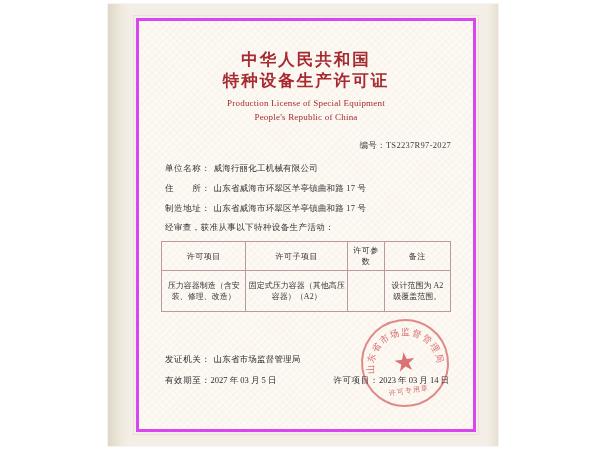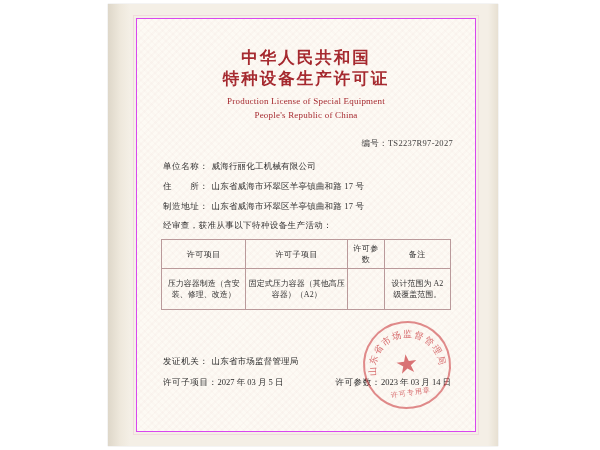--- a/index.html
+++ b/index.html
@@ -43,21 +43,21 @@
   }
 
   
   .cert-inner {
     position: absolute;
     left: 28px;
     top: 14px;
     width: 340px;
     height: 414px;
     background: #fdfaf4;
-    border: 1px solid #d946ef;
+    border: 3px solid #d946ef;
     outline: 1px solid #f0dcdc;
     outline-offset: 2px;
     box-sizing: border-box;
   }
   
   .tint {
     position: absolute;
     left: 0; top: 0; right: 0; bottom: 0;
     background:
       repeating-linear-gradient(135deg, rgba(214,170,170,.055) 0 2px, rgba(255,255,255,0) 2px 5px),
@@ -270,24 +270,24 @@
           </tr>
         </tbody>
       </table>
 
       <div class="footer">
         <div class="frow2">
           <span class="flabel">发证机关：</span>
           <span class="fval">山东省市场监督管理局</span>
         </div>
         <div class="frow2">
-          <span class="flabel">许可子项目：</span>
+          <span class="flabel">有效期至：</span>
           <span>2027 年 03 月 5 日</span>
           <span class="spacer"></span>
-          <span class="flabel">许可参数：</span>
+          <span class="flabel">许可项目：</span>
           <span>2023 年 03 月 14 日</span>
         </div>
       </div>
 
       <div class="seal">
         <svg class="arc" viewBox="0 0 84 84">
           <defs>
             <path id="arcpath" d="M 10,46 A 32,32 0 0 1 74,46"></path>
           </defs>
           <text>

